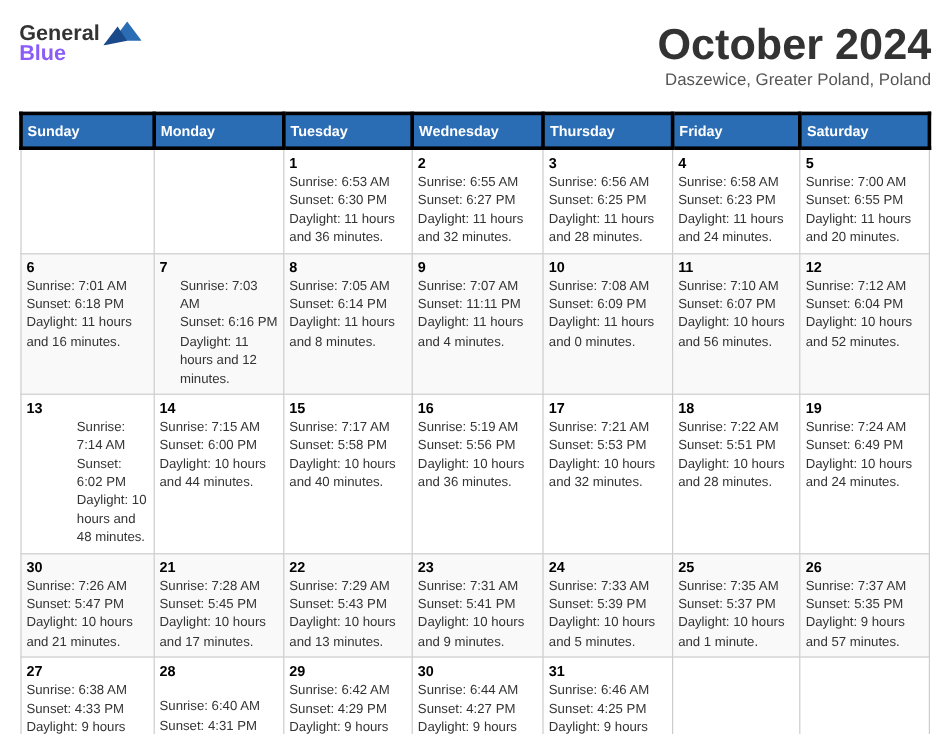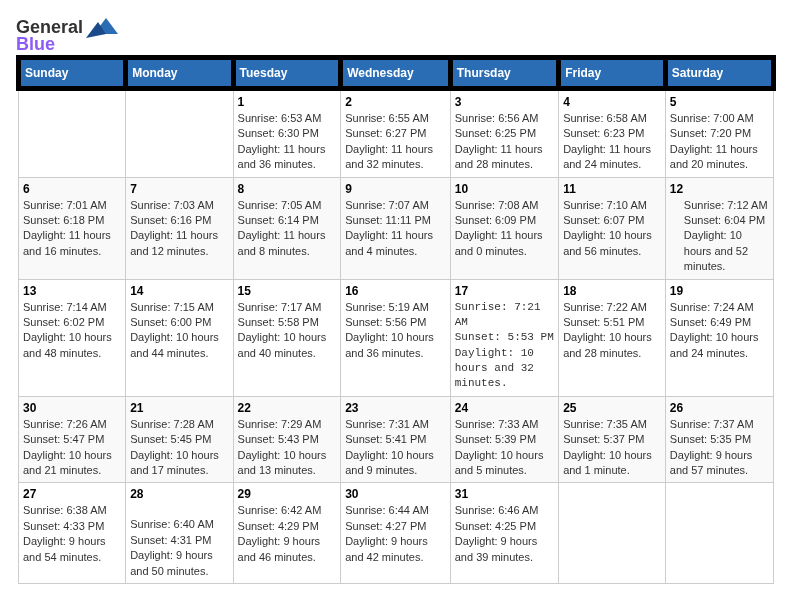--- a/index.html
+++ b/index.html
@@ -7,21 +7,21 @@
       font-family: Arial, sans-serif;
       background: #fff;
       width: 792px;
       min-height: 612px;
       padding: 16px;
     }
     .header {
       display: flex;
       justify-content: space-between;
       align-items: flex-start;
-      margin-bottom: 0;
+      margin-bottom: 19px;
     }
     .logo {
       display: flex;
       flex-direction: column;
       align-items: flex-start;
     }
     .logo-row {
       display: flex;
       align-items: center;
     }
@@ -41,21 +41,21 @@
       width: 100%;
       border-collapse: collapse;
       font-size: 11px;
     }
     .calendar thead tr th {
       background-color: #2a6db5;
       color: #fff;
       padding: 6px 4px;
       text-align: left;
       font-size: 12px;
-      border: 5px solid #000000;
+      border: 3px solid #000000;
     }
     .calendar tbody tr td {
       border: 1px solid #ccc;
       vertical-align: top;
       padding: 4px;
       width: 113px;
       min-height: 80px;
       background: #fff;
     }
     .calendar tbody tr:nth-child(even) td {
@@ -83,20 +83,24 @@
   <div class="logo">
     <div class="logo-row">
       <span style="font-size:18px;font-weight:bold;color:#333;">General</span>
       <svg width="32" height="22" viewBox="0 0 32 22" style="margin-left:3px;">
         <polygon points="8,18 20,2 32,18" fill="#2a6db5"></polygon>
         <polygon points="0,22 12,6 20,18" fill="#1a4a8a"></polygon>
       </svg>
     </div>
     <span style="font-size:18px;font-weight:bold;color:#8b5cf6;margin-top:-4px;">Blue</span>
   </div>
+  <div class="title-block">
+    <div class="title-month">October 2024</div>
+    <div class="title-location">Daszewice, Greater Poland, Poland</div>
+  </div>
 </div>
 
 <table class="calendar">
   <thead>
     <tr id="days-header">
         <th>Sunday</th>
         <th>Monday</th>
         <th>Tuesday</th>
         <th>Wednesday</th>
         <th>Thursday</th>
@@ -128,34 +132,34 @@
         </td>
         <td>
           <span class="day-num">4</span>
           <div class="day-info" style="white-space: pre-wrap;">Sunrise: 6:58 AM
 Sunset: 6:23 PM
 Daylight: 11 hours and 24 minutes.</div>
         </td>
         <td>
           <span class="day-num">5</span>
           <div class="day-info" style="white-space: pre-wrap;">Sunrise: 7:00 AM
-Sunset: 7:20 PM
+Sunset: 6:55 PM
 Daylight: 11 hours and 20 minutes.</div>
         </td>
       </tr>
       <tr>
         <td>
           <span class="day-num">6</span>
           <div class="day-info" style="white-space: pre-wrap;">Sunrise: 7:01 AM
 Sunset: 6:18 PM
 Daylight: 11 hours and 16 minutes.</div>
         </td>
         <td>
           <span class="day-num">7</span>
-          <div class="day-info" style="white-space: pre-wrap;">Sunrise: 7:03 AM
+          <div class="day-info" style="white-space: pre-wrap; margin-left: 17px;">Sunrise: 7:03 AM
 Sunset: 6:16 PM
 Daylight: 11 hours and 12 minutes.</div>
         </td>
         <td>
           <span class="day-num">8</span>
           <div class="day-info" style="white-space: pre-wrap;">Sunrise: 7:05 AM
 Sunset: 6:14 PM
 Daylight: 11 hours and 8 minutes.</div>
         </td>
         <td>
@@ -171,29 +175,29 @@
 Daylight: 11 hours and 0 minutes.</div>
         </td>
         <td>
           <span class="day-num">11</span>
           <div class="day-info" style="white-space: pre-wrap;">Sunrise: 7:10 AM
 Sunset: 6:07 PM
 Daylight: 10 hours and 56 minutes.</div>
         </td>
         <td>
           <span class="day-num">12</span>
-          <div class="day-info" style="white-space: pre-wrap; margin-left: 14px;">Sunrise: 7:12 AM
+          <div class="day-info" style="white-space: pre-wrap;">Sunrise: 7:12 AM
 Sunset: 6:04 PM
 Daylight: 10 hours and 52 minutes.</div>
         </td>
       </tr>
       <tr>
         <td>
           <span class="day-num">13</span>
-          <div class="day-info" style="white-space: pre-wrap;">Sunrise: 7:14 AM
+          <div class="day-info" style="white-space: pre-wrap; margin-left: 42px;">Sunrise: 7:14 AM
 Sunset: 6:02 PM
 Daylight: 10 hours and 48 minutes.</div>
         </td>
         <td>
           <span class="day-num">14</span>
           <div class="day-info" style="white-space: pre-wrap;">Sunrise: 7:15 AM
 Sunset: 6:00 PM
 Daylight: 10 hours and 44 minutes.</div>
         </td>
         <td>
@@ -203,21 +207,21 @@
 Daylight: 10 hours and 40 minutes.</div>
         </td>
         <td>
           <span class="day-num">16</span>
           <div class="day-info" style="white-space: pre-wrap;">Sunrise: 5:19 AM
 Sunset: 5:56 PM
 Daylight: 10 hours and 36 minutes.</div>
         </td>
         <td>
           <span class="day-num">17</span>
-          <div class="day-info" style="white-space: pre-wrap; font-family: Liberation Mono, monospace;">Sunrise: 7:21 AM
+          <div class="day-info" style="white-space: pre-wrap;">Sunrise: 7:21 AM
 Sunset: 5:53 PM
 Daylight: 10 hours and 32 minutes.</div>
         </td>
         <td>
           <span class="day-num">18</span>
           <div class="day-info" style="white-space: pre-wrap;">Sunrise: 7:22 AM
 Sunset: 5:51 PM
 Daylight: 10 hours and 28 minutes.</div>
         </td>
         <td>

